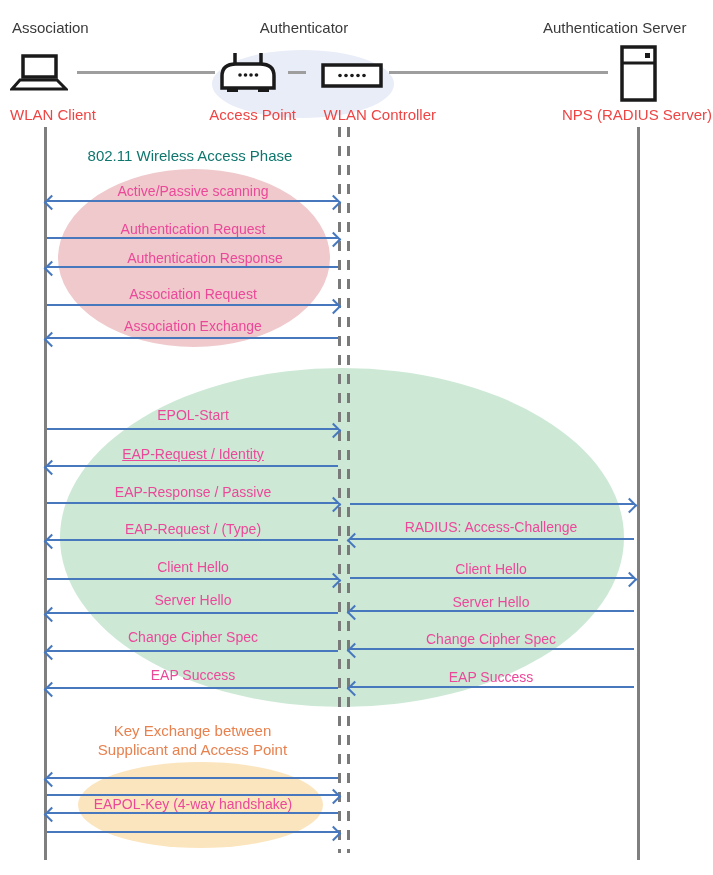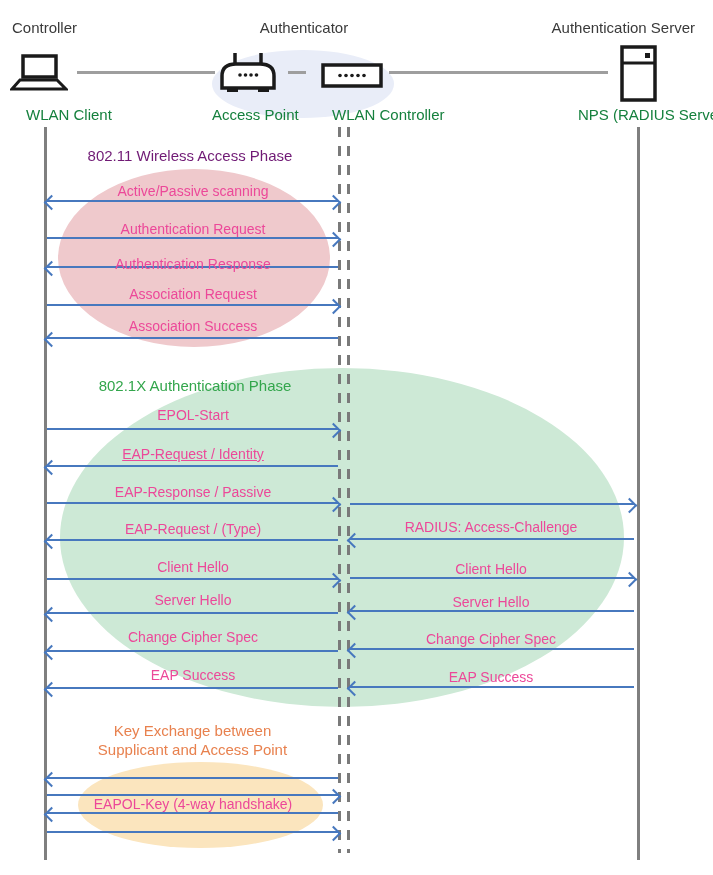--- a/index.html
+++ b/index.html
@@ -2,37 +2,37 @@
 <html><head>
 <meta charset="utf-8">
 <style>
   html,body{margin:0;padding:0;background:#ffffff;}
   .canvas{
     position:relative;width:713px;height:875px;background:#ffffff;
     font-family:"Liberation Sans",sans-serif;color:#3e3e3e;overflow:hidden;
   }
   
   .actor-title{position:absolute;top:19px;font-size:15px;color:#3a3a3a;white-space:nowrap;}
-  .device-label{position:absolute;top:106px;font-size:15px;color:#15803d;text-align:left;white-space:nowrap;z-index:4;margin-left:16px;}
+  .device-label{position:absolute;top:106px;font-size:15px;color:#ef4444;text-align:right;white-space:nowrap;z-index:4;}
   .hline{position:absolute;top:71px;height:3px;background:#9e9e9e;z-index:1;}
   .icon{position:absolute;z-index:3;}
   
   .ellipse{position:absolute;border-radius:50%;z-index:0;}
   .el-auth{left:212px;top:50px;width:182px;height:68px;background:#e9edf8;}
   .el-p1{left:58px;top:169px;width:272px;height:178px;background:#efc9cc;}
   .el-p2{left:60px;top:368px;width:564px;height:339px;background:#cde9d6;}
   .el-p3{left:78px;top:762px;width:245px;height:86px;background:#fbe5be;}
   
   .lifeline{position:absolute;top:127px;width:3px;height:733px;background:#7f7f7f;z-index:1;}
   .lifeline.dashed{
     height:726px;background:repeating-linear-gradient(to bottom,#7a7a7a 0 10px,transparent 10px 19px);
   }
   
   .phase-title{position:absolute;font-size:15px;text-align:center;white-space:nowrap;z-index:3;}
-  .pt-red{color:#701a75;}
+  .pt-red{color:#0f766e;}
   .pt-green{color:#33a64c;}
   .pt-orange{color:#e8814e;}
   
   .msg{position:absolute;font-size:14px;color:#ec4899;text-align:center;white-space:nowrap;z-index:3;}
   .col-l{left:58px;width:270px;}
   .col-r{left:356px;width:270px;}
   .arr{position:absolute;height:2px;background:#4778be;z-index:2;}
   .arr-l{left:47px;width:291px;}
   .arr-r{left:350px;width:284px;}
   .hl,.hr{position:absolute;width:9px;height:9px;border:solid #4778be;border-width:2.5px 2.5px 0 0;top:-3.5px;}
@@ -43,23 +43,23 @@
 </head>
 <body>
 
 <div class="canvas">
 
   <div class="ellipse el-auth"></div>
   <div class="ellipse el-p1"></div>
   <div class="ellipse el-p2"></div>
   <div class="ellipse el-p3"></div>
 
-  <div class="actor-title" style="left:12px;">Controller</div>
+  <div class="actor-title" style="left:12px;">Association</div>
   <div class="actor-title" style="left:234px;width:140px;text-align:center;">Authenticator</div>
-  <div class="actor-title" style="left:543px;width:152px;text-align:right;">Authentication Server</div>
+  <div class="actor-title" style="left:543px;width:152px;text-align:left;">Authentication Server</div>
 
   <div class="hline" style="left:77px;width:138px;"></div>
   <div class="hline" style="left:288px;width:18px;"></div>
   <div class="hline" style="left:389px;width:219px;"></div>
 
   <div class="icon" style="left:10px;top:54px;">
     <svg width="58" height="38" viewBox="0 0 58 38">
       <rect class="stroke" x="13" y="2" width="33" height="21" stroke-width="3.5"></rect>
       <path class="stroke" d="M2 35 L10 26 H47 L56 35 Z" stroke-width="3"></path>
     </svg>
@@ -110,36 +110,35 @@
   <div class="arr arr-l" style="top:200px;">
       <span class="hl"></span>
       <span class="hr"></span>
     </div>
 
   <div class="msg col-l" style="top:221px;">Authentication Request</div>
   <div class="arr arr-l" style="top:237px;">
       <span class="hr"></span>
     </div>
 
-  <div class="msg col-l" style="top:256px;">Authentication Response</div>
+  <div class="msg col-l" style="top:250px;margin-left:12px;">Authentication Response</div>
   <div class="arr arr-l" style="top:266px;">
       <span class="hl"></span>
     </div>
 
   <div class="msg col-l" style="top:286px;">Association Request</div>
   <div class="arr arr-l" style="top:304px;">
       <span class="hr"></span>
     </div>
 
-  <div class="msg col-l" style="top:318px;">Association Success</div>
+  <div class="msg col-l" style="top:318px;">Association Exchange</div>
   <div class="arr arr-l" style="top:337px;">
       <span class="hl"></span>
     </div>
 
-  <div class="phase-title pt-green" style="left:60px;top:377px;width:270px;">802.1X Authentication Phase</div>
 
   <div class="msg col-l" style="top:407px;">EPOL-Start</div>
   <div class="arr arr-l" style="top:428px;">
       <span class="hr"></span>
     </div>
 
   <div class="msg col-l" style="top:446px;text-decoration:underline;">EAP-Request / Identity</div>
   <div class="arr arr-l" style="top:465px;">
       <span class="hl"></span>
     </div>

